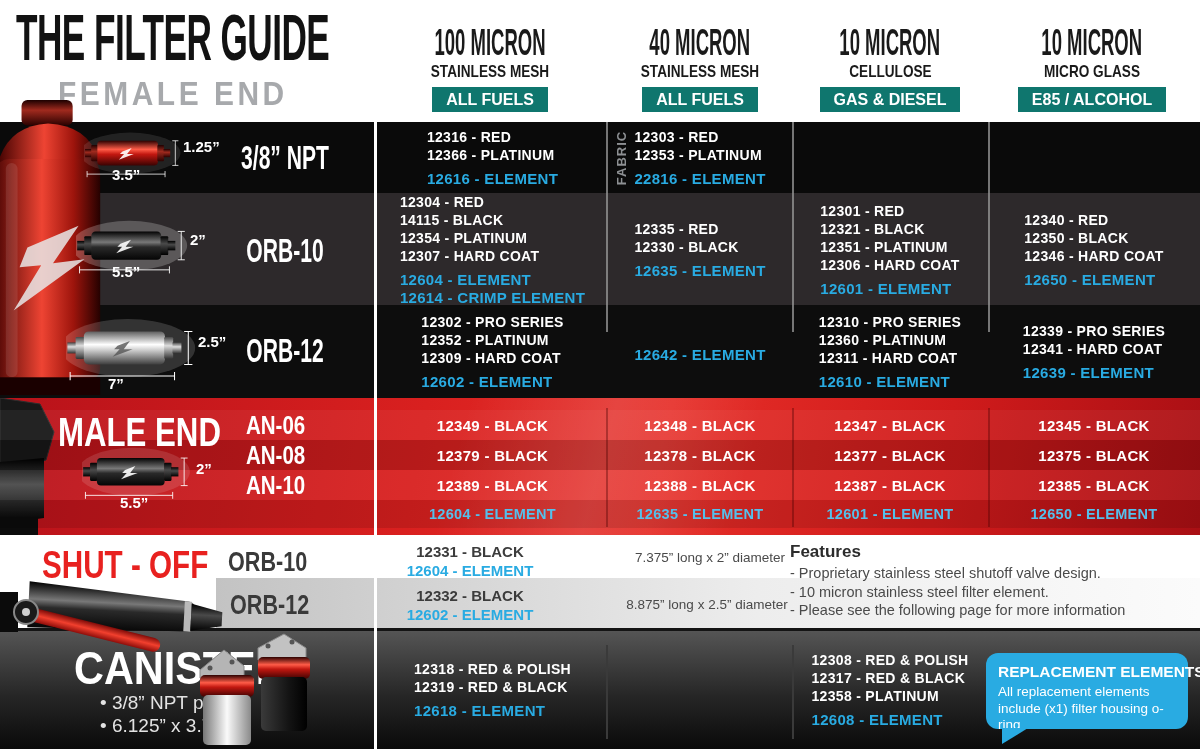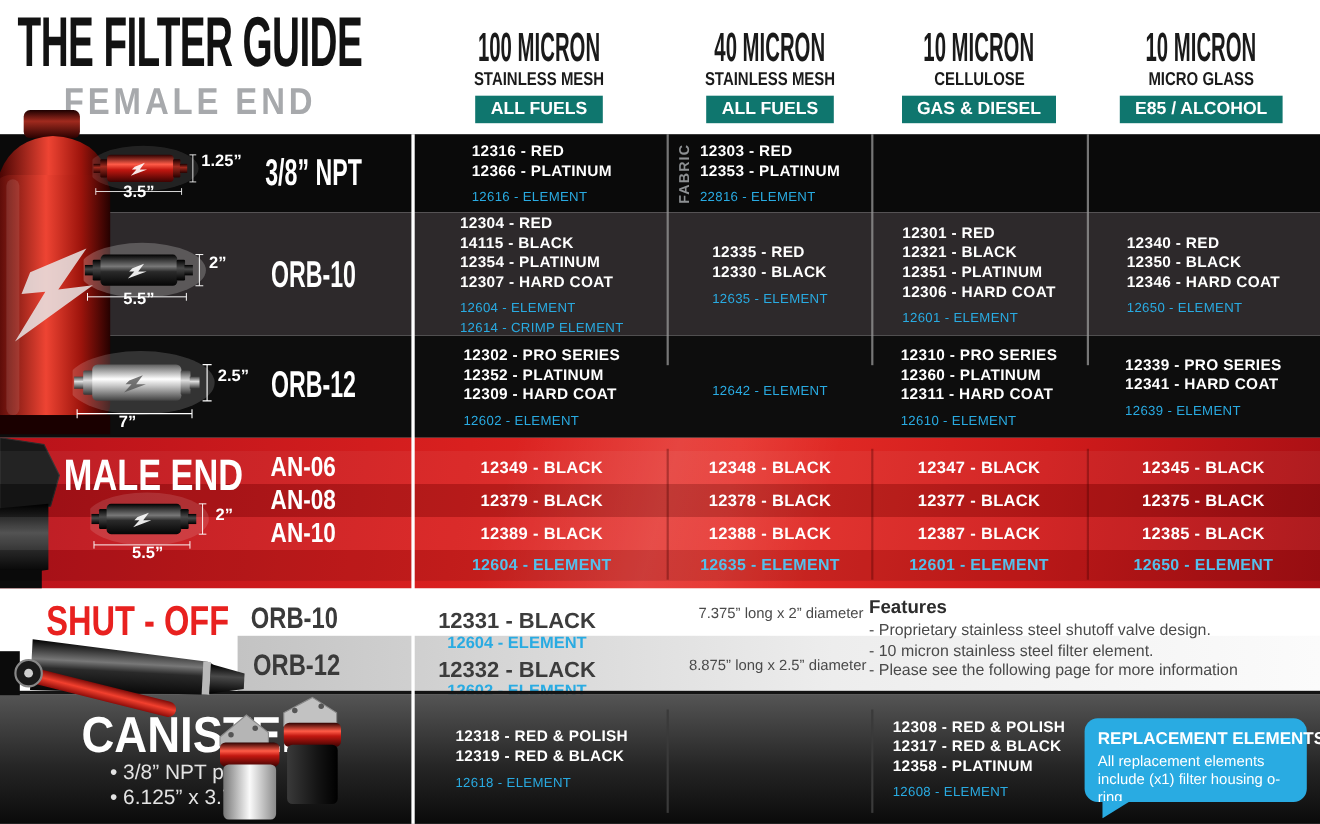--- a/index.html
+++ b/index.html
@@ -29,21 +29,21 @@
   .sec-female{position:absolute;top:122px;left:0;width:1200px;height:210px;}
   .frow{position:relative;display:flex;}
   .frow1{height:71px;background:#0a0a0a;}
   .frow2{height:112px;background:#2d292b;}
   .frow3{height:93px;background:#0d0d0d;}
   .label-area{position:relative;width:377px;flex:0 0 377px;}
   .cells{flex:1;}
   .cell{position:relative;display:flex;align-items:center;justify-content:center;}
   .cblock{text-align:left;}
   .part-line{font-weight:800;font-size:14px;line-height:18px;letter-spacing:.3px;color:#fff;white-space:nowrap;}
-  .element-line{font-weight:400;font-size:12px;line-height:18px;letter-spacing:.3px;color:#29abe2;white-space:nowrap;}
+  .element-line{font-weight:700;font-size:15px;line-height:18px;letter-spacing:.3px;color:#29abe2;white-space:nowrap;}
   .elements{margin-top:6px;}
   .fabric-tag{position:absolute;left:6px;top:50%;transform:translateY(-50%) rotate(180deg);
          writing-mode:vertical-rl;font-weight:900;font-size:13px;letter-spacing:1px;color:#8d9093;}
   .fsep{position:absolute;top:0;bottom:0;width:2px;background:#9a9a9a;opacity:.75;z-index:2;}
   .fsep.s1{left:606px}.fsep.s2{left:792px}.fsep.s3{left:988px}
   .rlabel{position:absolute;width:178px;text-align:center;font-weight:900;color:#fff;font-size:34px;
           transform:scaleX(.62);white-space:nowrap;z-index:3;}
   .rl1{left:196px;top:16px}.rl2{left:196px;top:38px}.rl3{left:196px;top:26px}
   .dim{position:absolute;font-weight:700;font-size:15px;color:#fff;z-index:3;white-space:nowrap;}
   .fsvg{position:absolute;z-index:3;}
@@ -74,21 +74,21 @@
   .sec-shutoff{position:absolute;top:535px;left:0;width:1200px;height:93px;background:#fff;}
   .stripe{position:absolute;top:43px;left:216px;right:0;height:50px;
         background:linear-gradient(to right,#c3c3c3,#ededed 55%,#fbfbfb);}
   .so-title{position:absolute;left:42px;top:9px;font-weight:900;font-size:38px;color:#e8211f;
         transform:scaleX(.78);transform-origin:0 0;white-space:nowrap;}
   .so-label{position:absolute;font-weight:900;font-size:27px;color:#3a3a3a;transform:scaleX(.8);
         transform-origin:0 0;white-space:nowrap;}
   .sol1{left:228px;top:12px}.sol2{left:230px;top:55px}
   .so-part{position:absolute;width:220px;text-align:center;}
   .sop1{left:360px;top:7px}.sop2{left:360px;top:51px}
-  .so-part .pn{font-weight:800;font-size:20px;line-height:19px;color:#3c3c3c;margin-top:14px;}
+  .so-part .pn{font-weight:800;font-size:15px;line-height:19px;color:#3c3c3c;}
   .so-part .el{font-weight:800;font-size:15px;line-height:19px;color:#29abe2;}
   .so-size{position:absolute;width:200px;text-align:center;font-size:13.5px;color:#4a4a4a;}
   .sos1{left:610px;top:15px}.sos2{left:607px;top:62px}
   .features{position:absolute;left:790px;top:7px;}
   .ftitle{font-weight:700;font-size:17px;color:#2c2c2c;margin-bottom:2px;}
   .feature-line{font-size:14.5px;line-height:18.5px;color:#4a4a4a;white-space:nowrap;}
 
   
   .sec-canister{position:absolute;top:628px;left:0;width:1200px;height:121px;
         background:linear-gradient(180deg,#555 0%,#262626 55%,#0a0a0a 100%);border-top:3px solid #141414;

